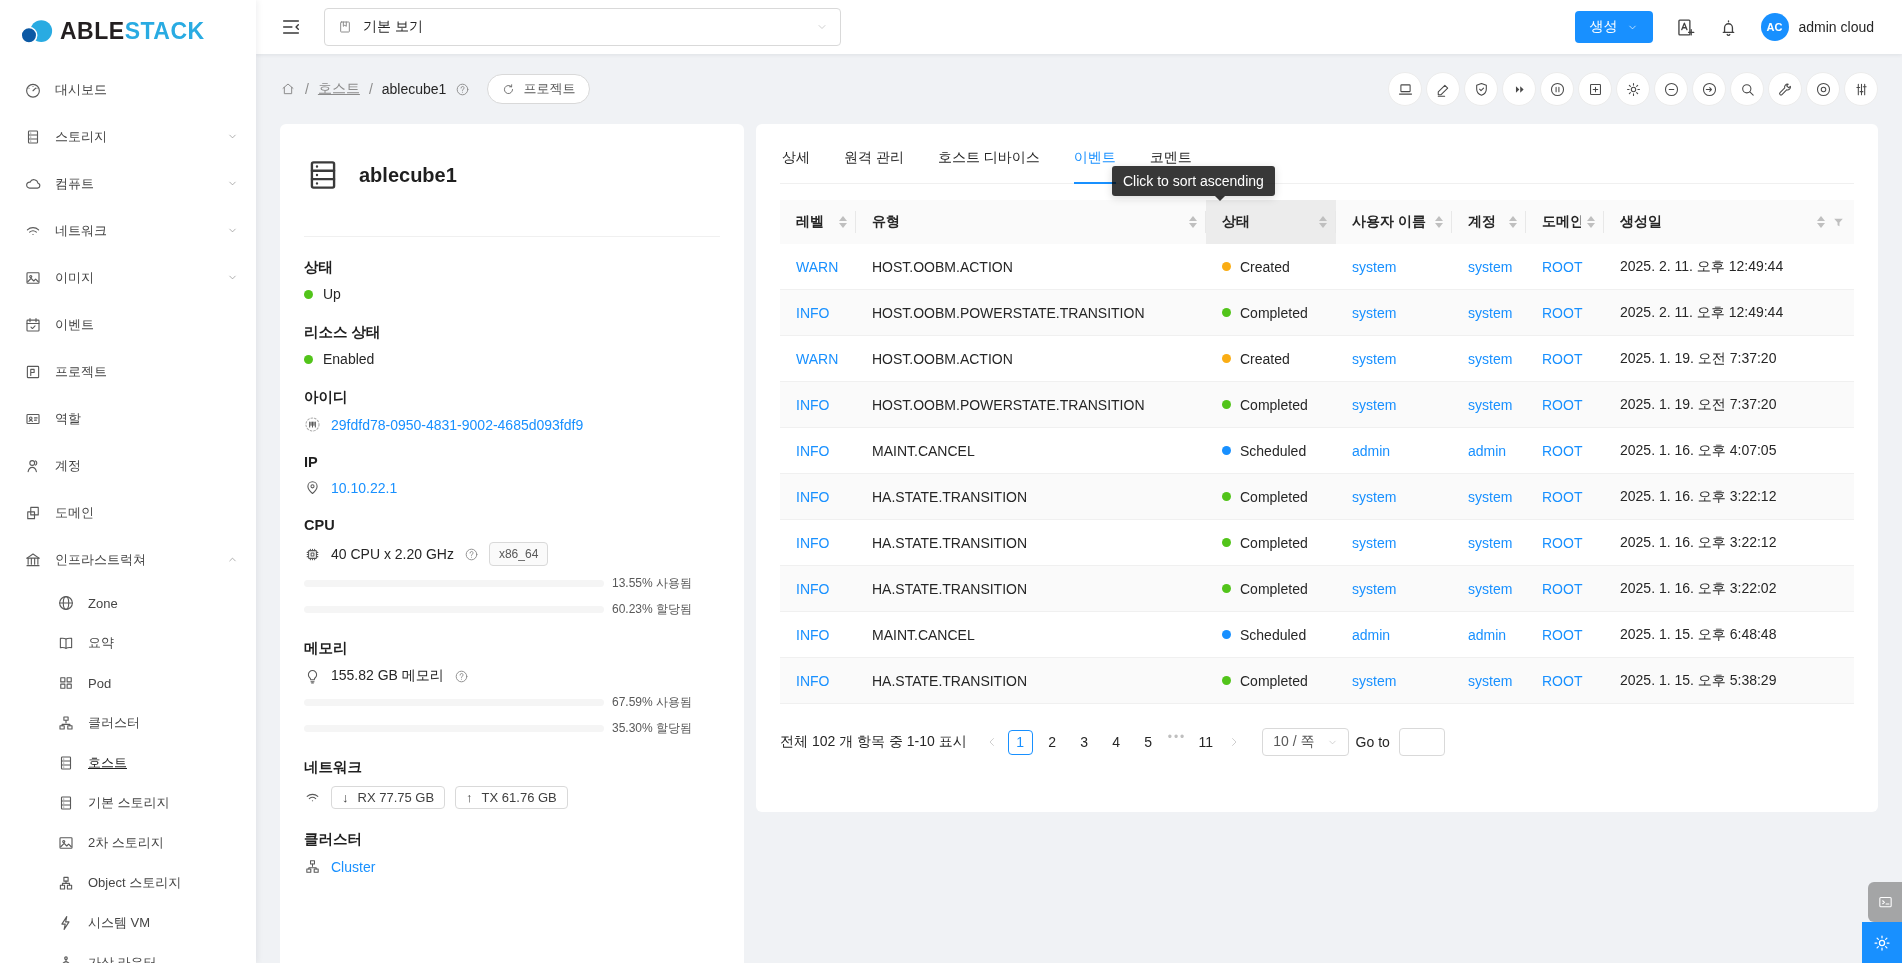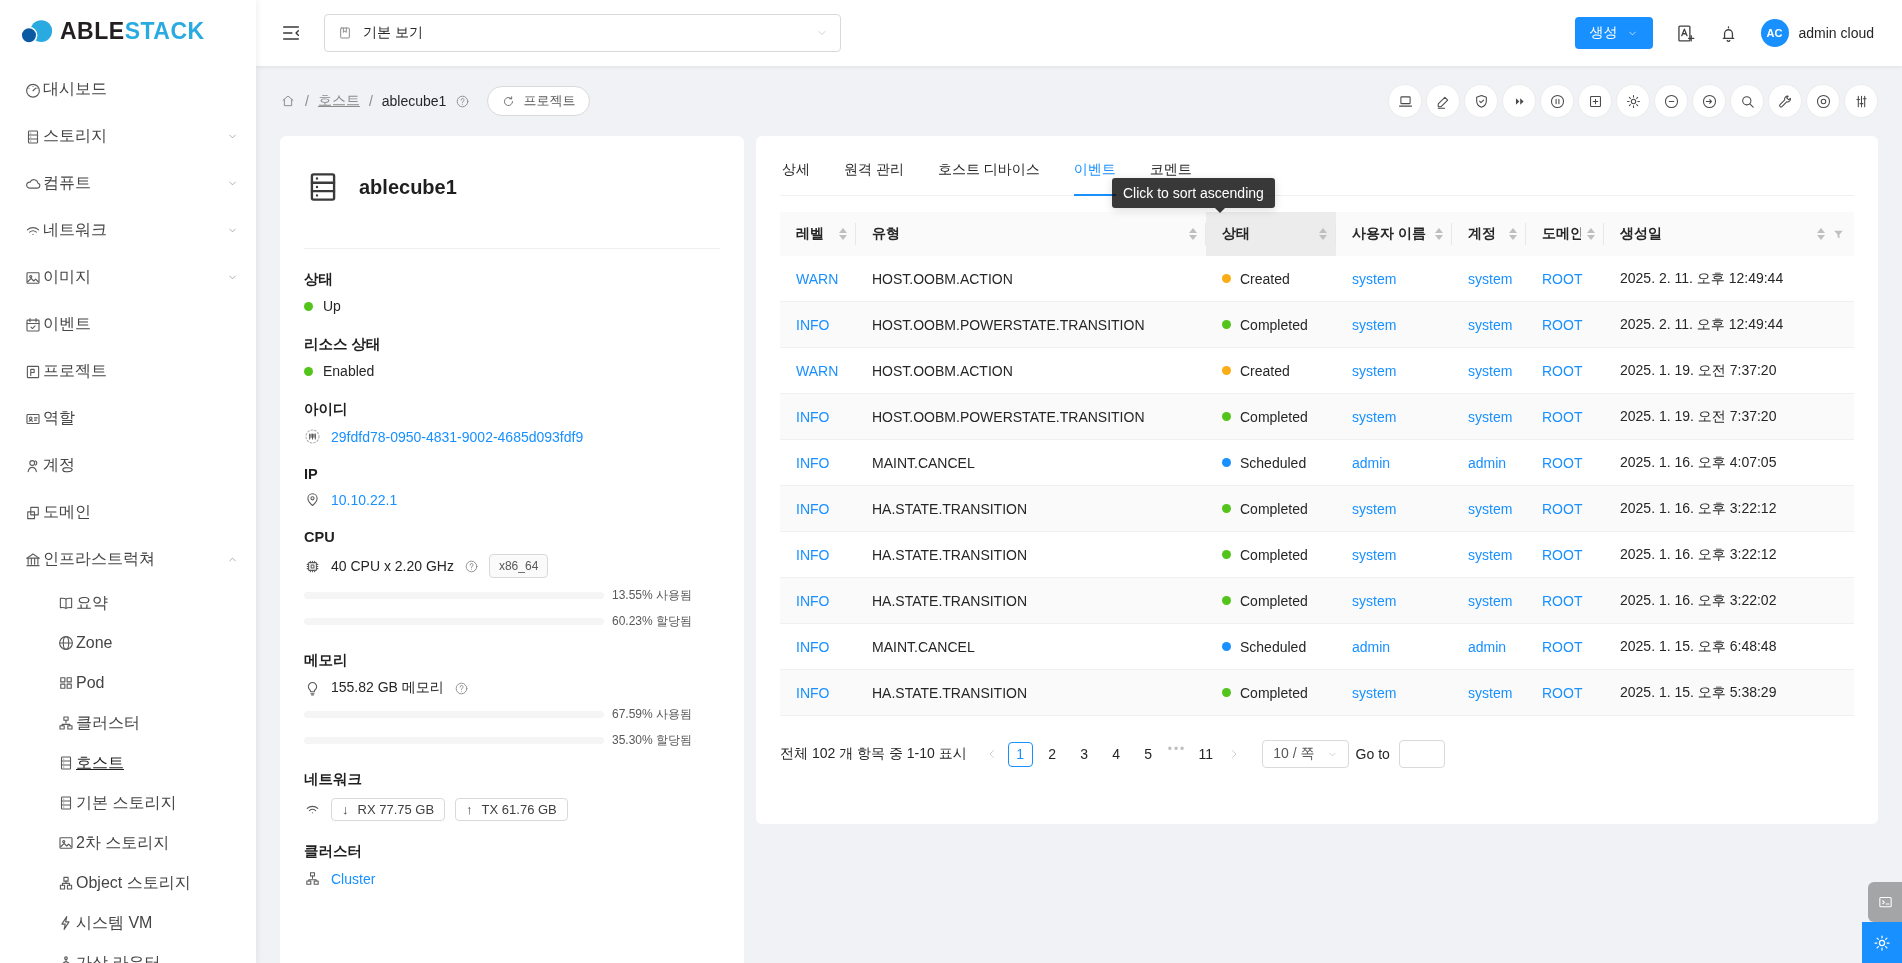--- a/index.html
+++ b/index.html
@@ -7,32 +7,32 @@
   body{font-family:"Liberation Sans","DejaVu Sans",sans-serif;background:#f0f2f5;color:#262626;font-size:14px}
   svg{display:block}
   #app{display:flex;height:100%}
   
   #sidebar{width:256px;background:#fff;box-shadow:2px 0 6px rgba(0,21,41,.06);z-index:5;flex:none;display:flex;flex-direction:column}
   .logo{height:62px;display:flex;align-items:center;padding-left:20px;gap:6px;flex:none}
   .logo-text{font-size:23px;font-weight:700;letter-spacing:.5px;white-space:nowrap}
   .logo-able{color:#231f20}
   .logo-stack{color:#29abe2}
   #side-nav{flex:1;overflow:hidden;padding-top:4px}
-  .side-item{display:flex;align-items:center;height:47px;padding:0 18px 0 24px;gap:1px;color:#454545;font-size:16px;cursor:pointer}
+  .side-item{display:flex;align-items:center;height:47px;padding:0 18px 0 24px;gap:13px;color:#454545;font-size:13px;cursor:pointer}
   .side-item.indent{padding-left:57px;height:40px}
   .s-ic{width:18px;height:18px;color:#5a5a5a;flex:none}
   .s-ic svg{width:18px;height:18px}
   .s-label{white-space:nowrap}
   .side-item.selected .s-label{text-decoration:underline;color:#1f1f1f}
   .s-chev{margin-left:auto;color:#8c8c8c}
   .s-chev svg{width:11px;height:11px}
   .s-chev.up svg{transform:rotate(180deg)}
   
   #main{flex:1;display:flex;flex-direction:column;min-width:0}
-  #topbar{height:66px;background:#fff;display:flex;align-items:center;padding:0 28px 0 24px;gap:22px;box-shadow:0 1px 4px rgba(0,21,41,.08);position:relative;z-index:4;flex:none}
+  #topbar{height:54px;background:#fff;display:flex;align-items:center;padding:0 28px 0 24px;gap:22px;box-shadow:0 1px 4px rgba(0,21,41,.08);position:relative;z-index:4;flex:none}
   .fold{width:22px;height:22px;color:#383838;cursor:pointer}
   .fold svg{width:22px;height:22px}
   .view-select{width:517px;height:38px;border:1px solid #d9d9d9;border-radius:4px;background:#fff;display:flex;align-items:center;gap:10px;padding:0 12px;cursor:pointer}
   .vs-ic{width:16px;height:16px;color:#8c8c8c}
   .vs-ic svg{width:16px;height:16px}
   .vs-chev{margin-left:auto;color:#bfbfbf}
   .vs-chev svg{width:12px;height:12px}
   .tb-right{margin-left:auto;display:flex;align-items:center;gap:22px}
   .create-btn{background:#1890ff;color:#fff;height:32px;border:none;border-radius:4px;font-size:14px;padding:0 15px;display:flex;align-items:center;gap:9px;cursor:pointer;font-family:inherit}
   .create-btn svg{width:11px;height:11px}
@@ -263,35 +263,35 @@
           <span class="s-label">인프라스트럭쳐</span>
           <span class="s-chev up">
             <svg viewBox="0 0 24 24" fill="none" stroke="currentColor" stroke-width="1.5" stroke-linecap="round" stroke-linejoin="round">
               <path d="M6 9l6 6 6-6"></path>
             </svg>
           </span>
         </div>
         <div class="side-item indent">
           <span class="s-ic">
             <svg viewBox="0 0 24 24" fill="none" stroke="currentColor" stroke-width="1.5" stroke-linecap="round" stroke-linejoin="round">
-              <path d="M12 6.8c-2.2-1.3-4.8-1.3-7.5-.9v12.3c2.7-.4 5.3-.4 7.5.9 2.2-1.3 4.8-1.3 7.5-.9V5.9c-2.7-.4-5.3-.4-7.5.9z"></path>
-              <path d="M12 6.8v12.3"></path>
-            </svg>
-          </span>
-          <span class="s-label">요약</span>
-        </div>
-        <div class="side-item indent">
-          <span class="s-ic">
-            <svg viewBox="0 0 24 24" fill="none" stroke="currentColor" stroke-width="1.5" stroke-linecap="round" stroke-linejoin="round">
               <circle cx="12" cy="12" r="8.5"></circle>
               <ellipse cx="12" cy="12" rx="3.6" ry="8.5"></ellipse>
               <path d="M3.5 12h17"></path>
             </svg>
           </span>
           <span class="s-label">Zone</span>
+        </div>
+        <div class="side-item indent">
+          <span class="s-ic">
+            <svg viewBox="0 0 24 24" fill="none" stroke="currentColor" stroke-width="1.5" stroke-linecap="round" stroke-linejoin="round">
+              <path d="M12 6.8c-2.2-1.3-4.8-1.3-7.5-.9v12.3c2.7-.4 5.3-.4 7.5.9 2.2-1.3 4.8-1.3 7.5-.9V5.9c-2.7-.4-5.3-.4-7.5.9z"></path>
+              <path d="M12 6.8v12.3"></path>
+            </svg>
+          </span>
+          <span class="s-label">요약</span>
         </div>
         <div class="side-item indent">
           <span class="s-ic">
             <svg viewBox="0 0 24 24" fill="none" stroke="currentColor" stroke-width="1.5" stroke-linecap="round" stroke-linejoin="round">
               <rect x="5" y="5" width="5.5" height="5.5"></rect>
               <rect x="13.5" y="5" width="5.5" height="5.5"></rect>
               <rect x="5" y="13.5" width="5.5" height="5.5"></rect>
               <rect x="13.5" y="13.5" width="5.5" height="5.5"></rect>
             </svg>
           </span>

